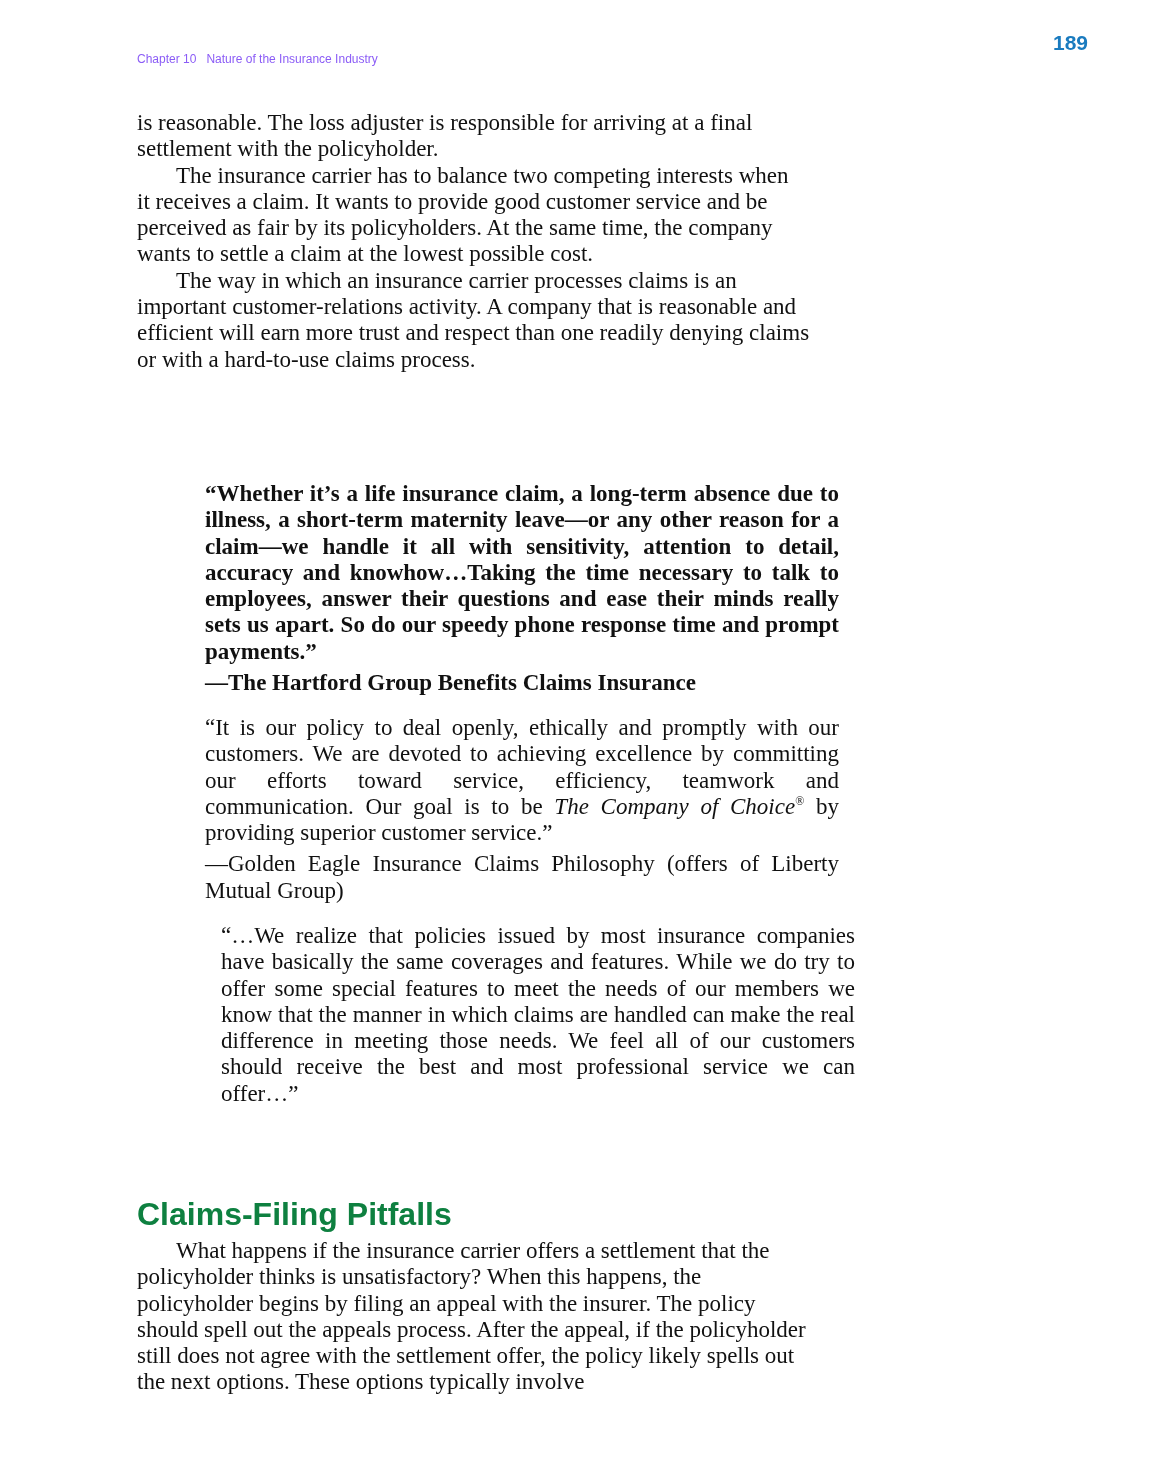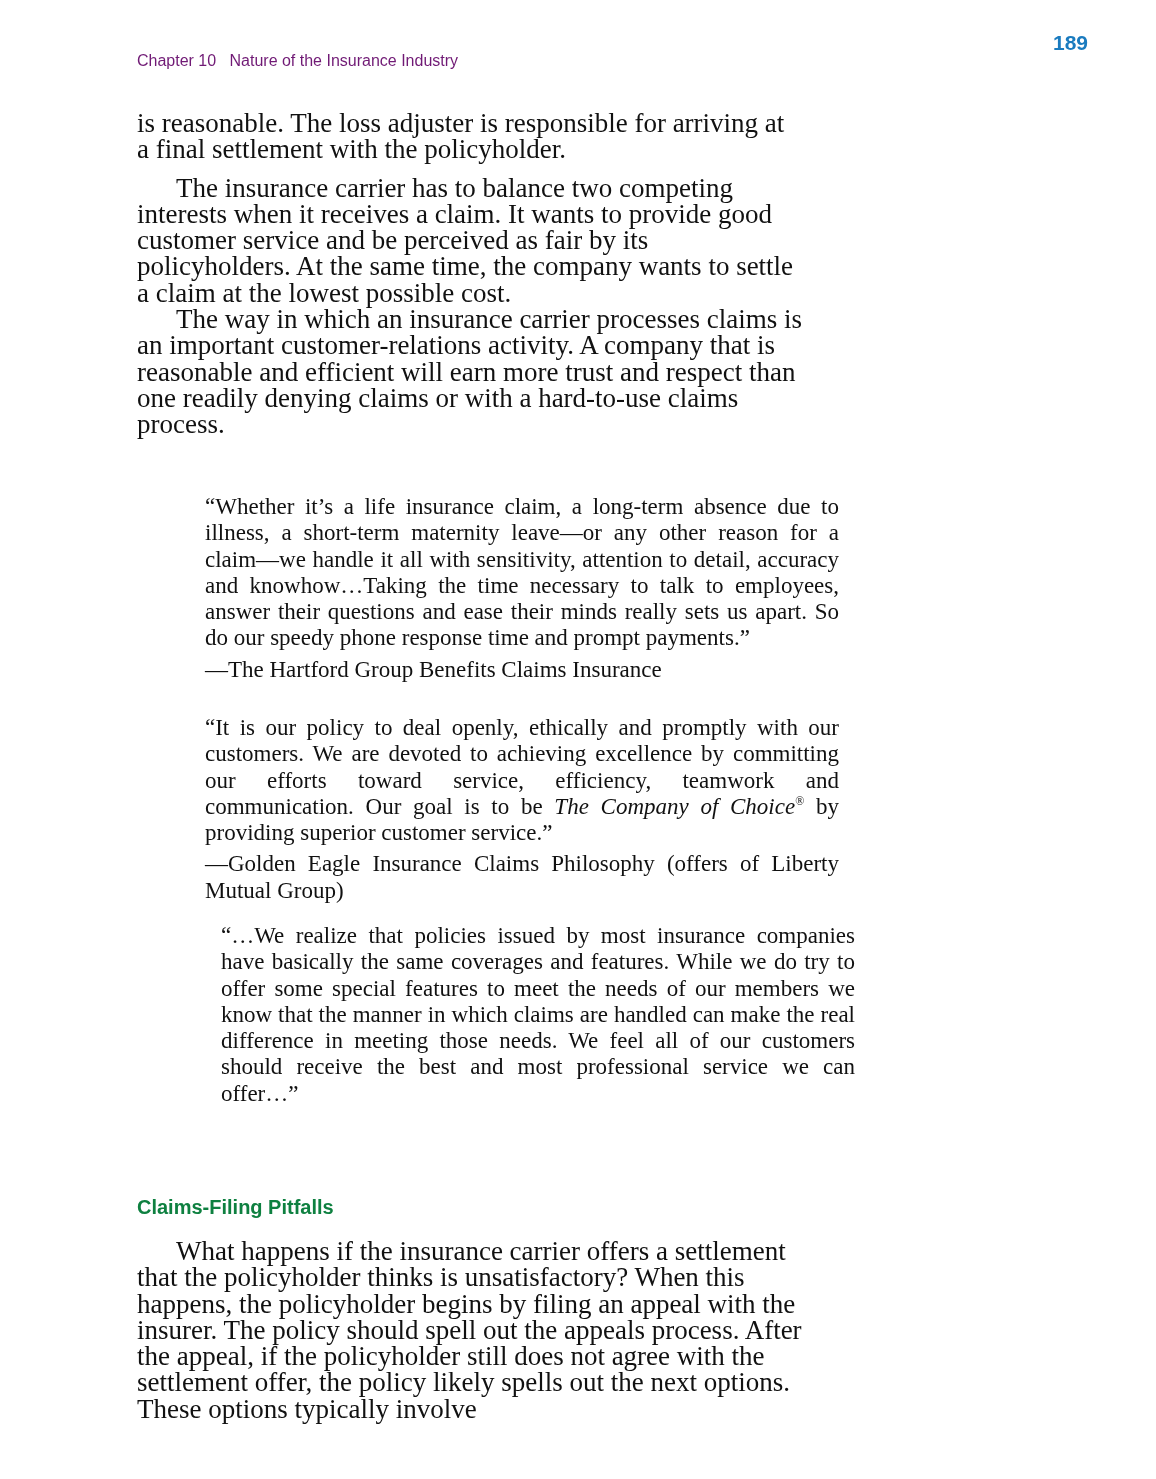--- a/index.html
+++ b/index.html
@@ -1,61 +1,61 @@
 <!DOCTYPE html>
 <html><head>
   <meta charset="utf-8">
   <style>
     html, body { margin: 0; padding: 0; background: #ffffff; }
     body { width: 1156px; height: 1479px; position: relative; overflow: hidden; }
     .page { position: absolute; left: 0; top: 0; width: 1156px; height: 1479px; }
     .running-head {
       position: absolute; left: 137px; top: 52px;
-      font-family: "Liberation Sans", sans-serif; font-size: 16px; color: #701a75;
+      font-family: "Liberation Sans", sans-serif; font-size: 12px; color: #8b5cf6;
       letter-spacing: 0px;
     }
     .page-number {
       position: absolute; right: 68px; top: 31px;
       font-family: "Liberation Sans", sans-serif; font-weight: bold; font-size: 21px;
       color: #1a7bbf;
     }
     .body-text {
       position: absolute; left: 137px; width: 700px;
-      font-family: "Liberation Serif", serif; font-size: 27px; line-height: 26.3px; color: #111;
+      font-family: "Liberation Serif", serif; font-size: 23px; line-height: 26.3px; color: #111;
     }
     .body-text p { margin: 0; }
     .indent { text-indent: 39px; }
     .quote {
       position: absolute; left: 205px; width: 634px;
       font-family: "Liberation Serif", serif; font-size: 23px; line-height: 26.3px; color: #111;
     }
     .quote p { margin: 0; text-align: justify; }
     .quote .attr { margin-top: 5px; text-align: justify; }
     .heading {
       position: absolute; left: 137px; top: 1196px;
-      font-family: "Liberation Sans", sans-serif; font-weight: bold; font-size: 20px;
+      font-family: "Liberation Sans", sans-serif; font-weight: bold; font-size: 32px;
       color: #0e8040; margin: 0;
     }
     sup { font-size: 12px; vertical-align: super; line-height: 0; }
   </style>
 </head>
 <body>
 
 <div class="page">
 
   <div class="running-head" style="white-space:pre;">Chapter 10   Nature of the Insurance Industry</div>
   <div class="page-number">189</div>
 
   <div class="body-text" style="top:110px;">
     <p style="width:660px;">is reasonable. The loss adjuster is responsible for arriving at a final settlement with the policyholder.</p>
-    <p class="indent" style="width:668px;margin-top:12px;">The insurance carrier has to balance two competing interests when it receives a claim. It wants to provide good customer service and be perceived as fair by its policyholders. At the same time, the company wants to settle a claim at the lowest possible cost.</p>
+    <p class="indent" style="width:668px;">The insurance carrier has to balance two competing interests when it receives a claim. It wants to provide good customer service and be perceived as fair by its policyholders. At the same time, the company wants to settle a claim at the lowest possible cost.</p>
     <p class="indent" style="width:676px;">The way in which an insurance carrier processes claims is an important customer-relations activity. A company that is reasonable and efficient will earn more trust and respect than one readily denying claims or with a hard-to-use claims process.</p>
   </div>
 
-  <div class="quote" style="top:494px;">
+  <div class="quote" style="top:481px;font-weight:bold;">
     <p>“Whether it’s a life insurance claim, a long-term absence due to illness, a short-term maternity leave—or any other reason for a claim—we handle it all with sensitivity, attention to detail, accuracy and knowhow…Taking the time necessary to talk to employees, answer their questions and ease their minds really sets us apart. So do our speedy phone response time and prompt payments.”</p>
     <p class="attr">—The Hartford Group Benefits Claims Insurance</p>
   </div>
 
   <div class="quote" style="top:715px;font-family:Liberation Serif, serif;">
     <p><span>“It is our policy to deal openly, ethically and promptly with our customers. We are devoted to achieving excellence by committing our efforts toward service, efficiency, teamwork and communication. Our goal is to be </span><i>The Company of Choice</i><sup>®</sup><span> by providing superior customer service.”</span></p>
     <p class="attr">—Golden Eagle Insurance Claims Philosophy (offers of Liberty Mutual Group)</p>
   </div>
 
   <div class="quote" style="top:923px;margin-left:16px;">

